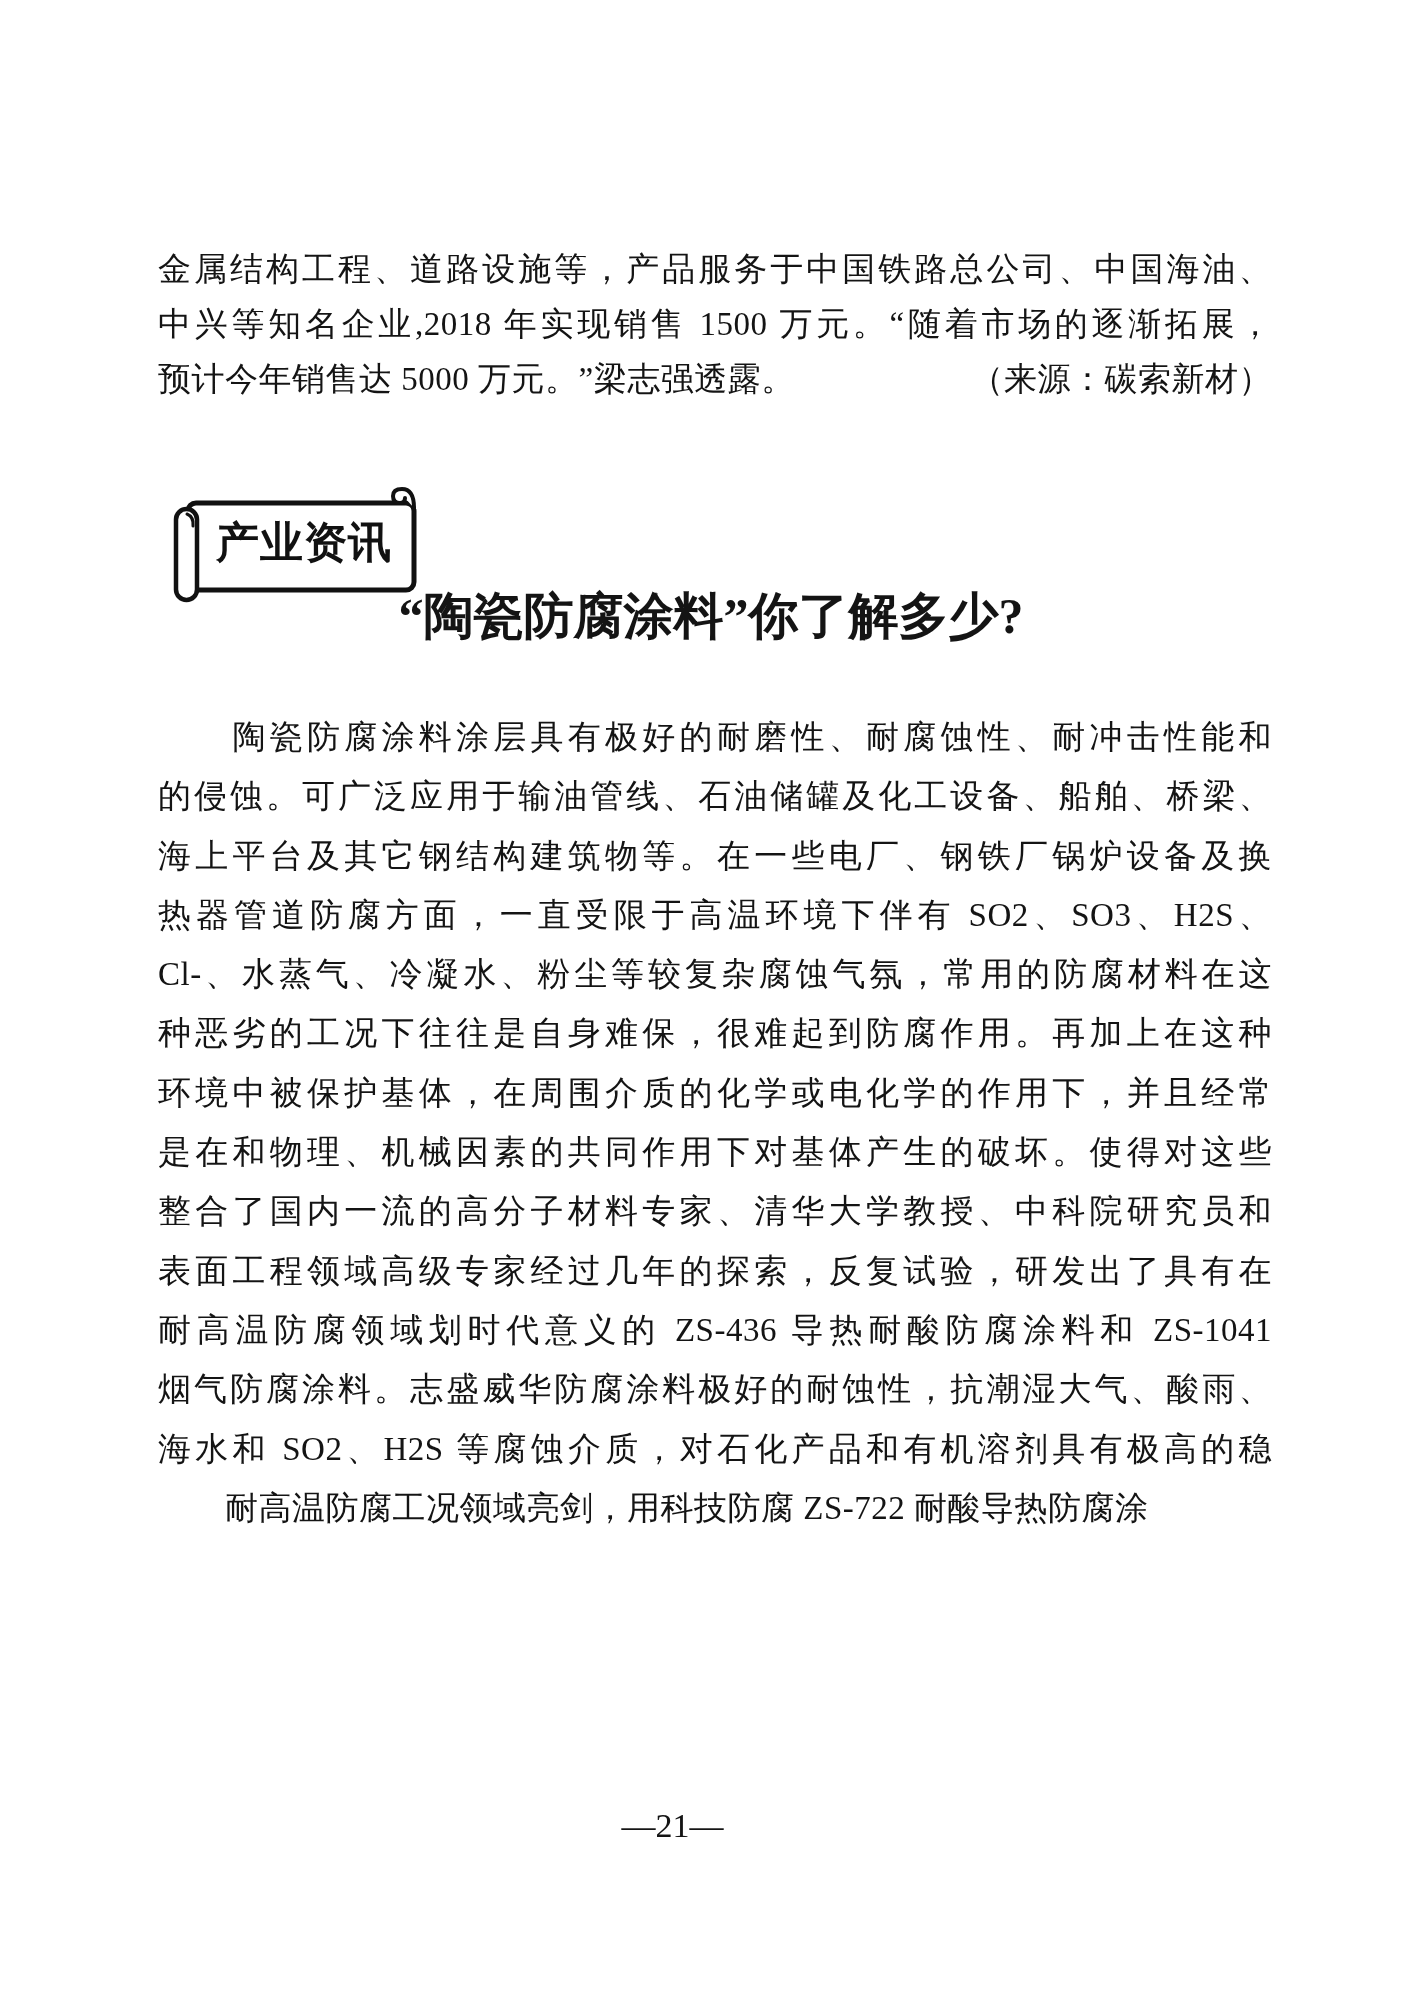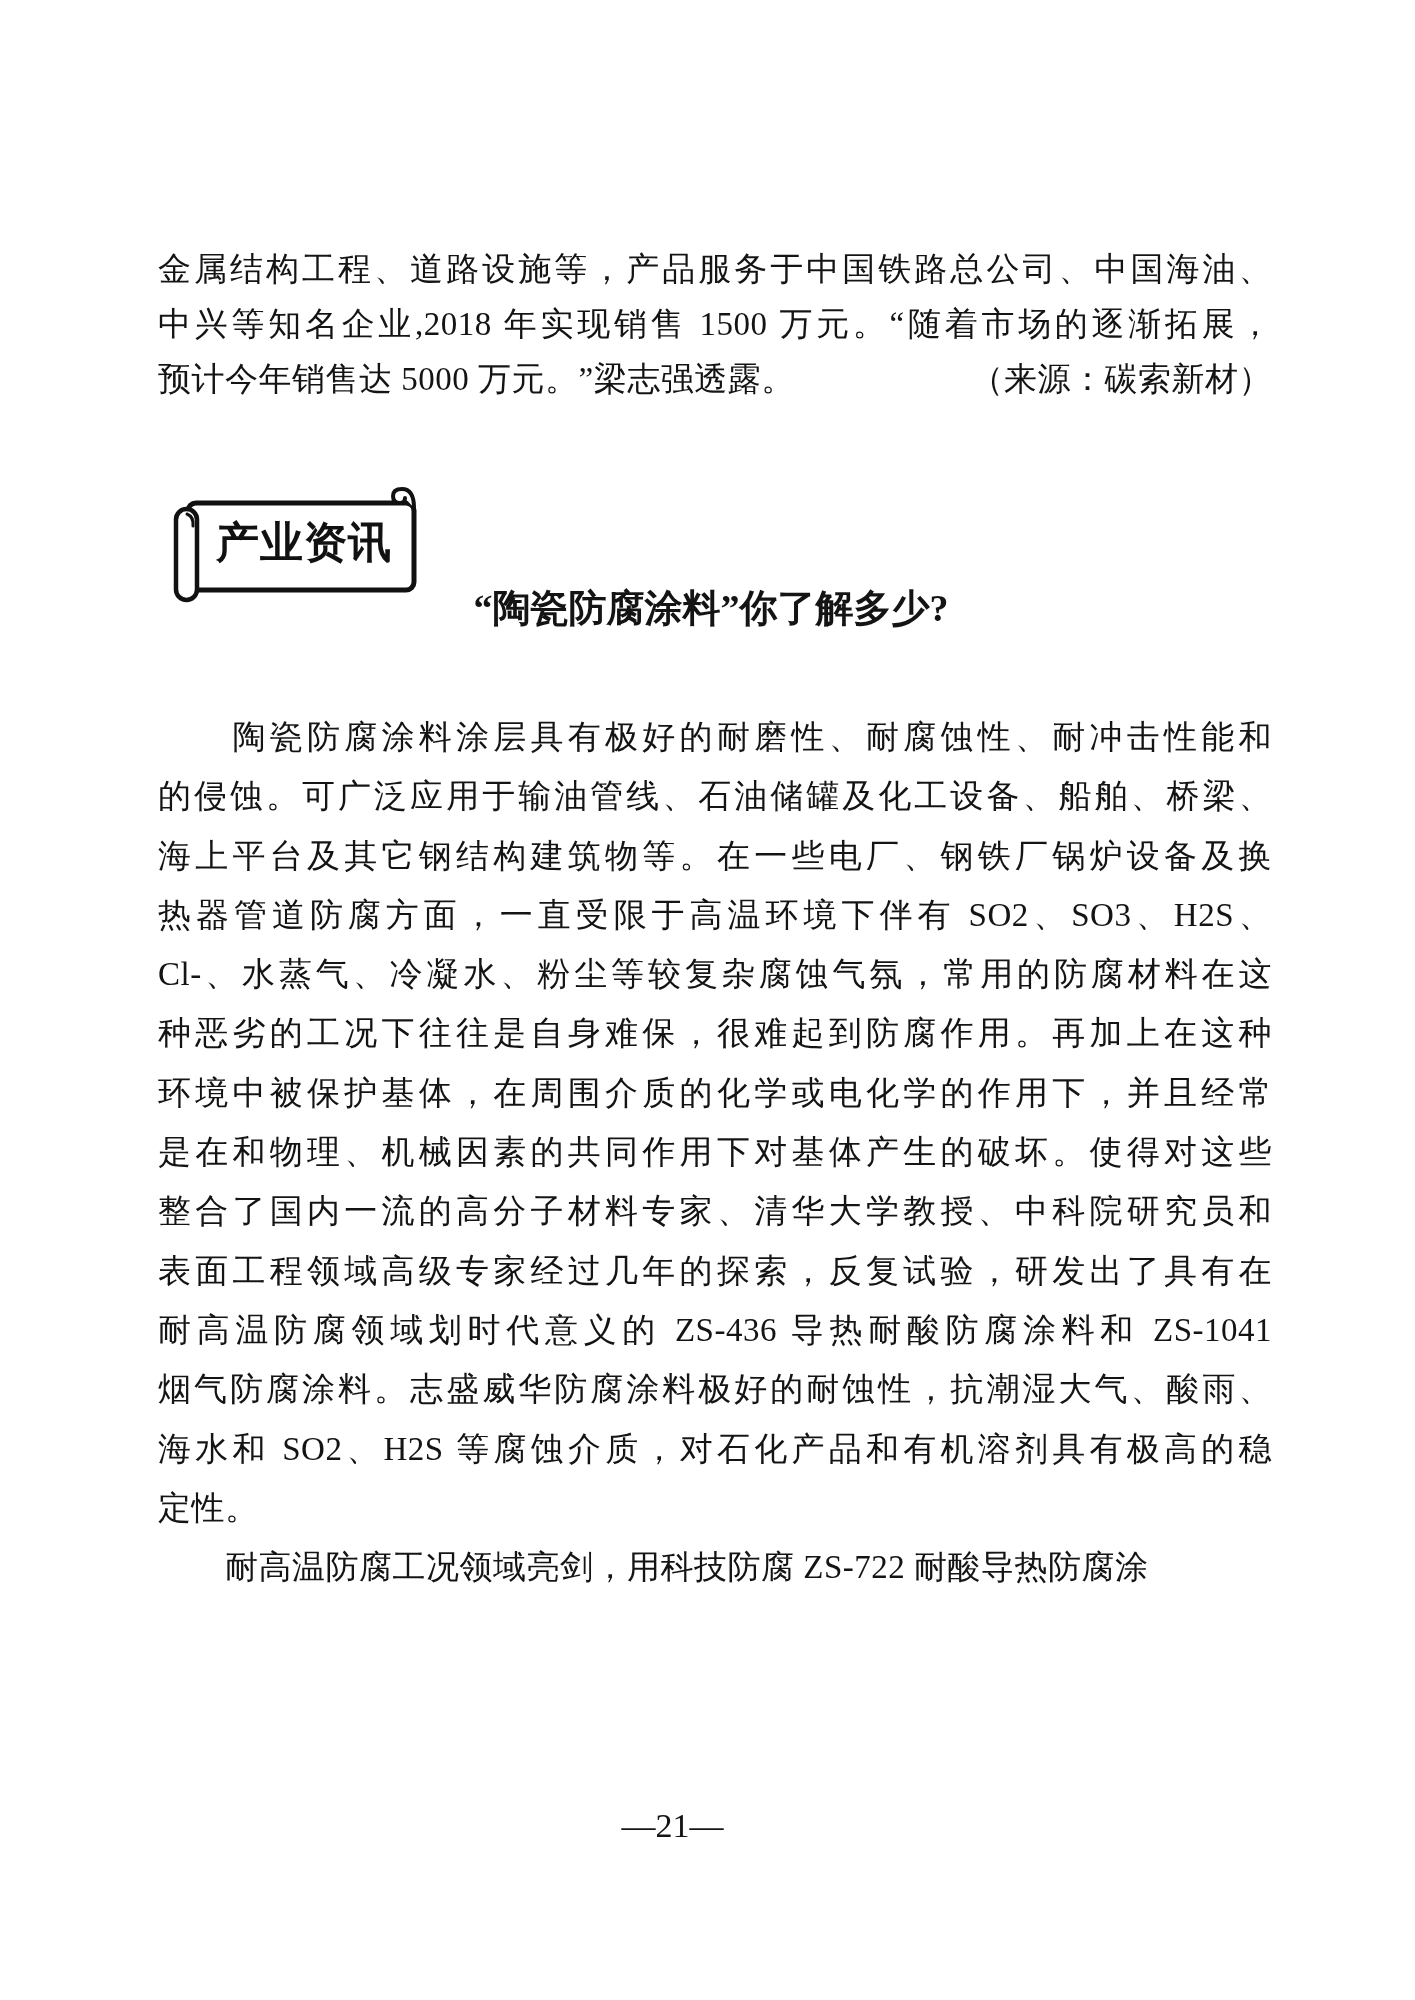--- a/index.html
+++ b/index.html
@@ -20,21 +20,21 @@
   .banner { position:absolute; left:136px; top:482px; width:292px; height:150px; }
   .banner svg { position:absolute; left:0; top:0; }
   .banner-label {
     position:absolute; left:72px; top:32px; width:192px; text-align:center;
     font-family:"Liberation Sans","DejaVu Sans",sans-serif;
     font-weight:bold; font-size:43px; letter-spacing:1px; color:#111;
   }
   
   .title {
     position:absolute; left:150px; top:583px; width:1122px; margin:0;
-    text-align:center; font-size:38px; font-weight:bold; letter-spacing:0px;
+    text-align:center; font-size:50px; font-weight:bold; letter-spacing:0px;
     font-family:"Liberation Serif","DejaVu Serif",serif;
   }
   
   .body {
     position:absolute; left:150px; top:708px; width:1122px;
     font-size:33px; line-height:59.3px; letter-spacing:0.5px;
   }
   
   .footer {
     position:absolute; left:0px; top:1806px; width:1345px;
@@ -78,19 +78,18 @@
     <div class="line just">热器管道防腐方面，一直受限于高温环境下伴有 SO2、SO3、H2S、</div>
     <div class="line just">Cl-、水蒸气、冷凝水、粉尘等较复杂腐蚀气氛，常用的防腐材料在这</div>
     <div class="line just">种恶劣的工况下往往是自身难保，很难起到防腐作用。再加上在这种</div>
     <div class="line just">环境中被保护基体，在周围介质的化学或电化学的作用下，并且经常</div>
     <div class="line just">是在和物理、机械因素的共同作用下对基体产生的破坏。使得对这些</div>
     <div class="line just">整合了国内一流的高分子材料专家、清华大学教授、中科院研究员和</div>
     <div class="line just">表面工程领域高级专家经过几年的探索，反复试验，研发出了具有在</div>
     <div class="line just">耐高温防腐领域划时代意义的 ZS-436 导热耐酸防腐涂料和 ZS-1041</div>
     <div class="line just">烟气防腐涂料。志盛威华防腐涂料极好的耐蚀性，抗潮湿大气、酸雨、</div>
     <div class="line just">海水和 SO2、H2S 等腐蚀介质，对石化产品和有机溶剂具有极高的稳</div>
-    <div class="line">定性。</div>
     <div class="line">　　耐高温防腐工况领域亮剑，用科技防腐 ZS-722 耐酸导热防腐涂</div>
   </div>
 
   <div class="footer">—21—</div>
 
 </div>
 
 </body></html>

